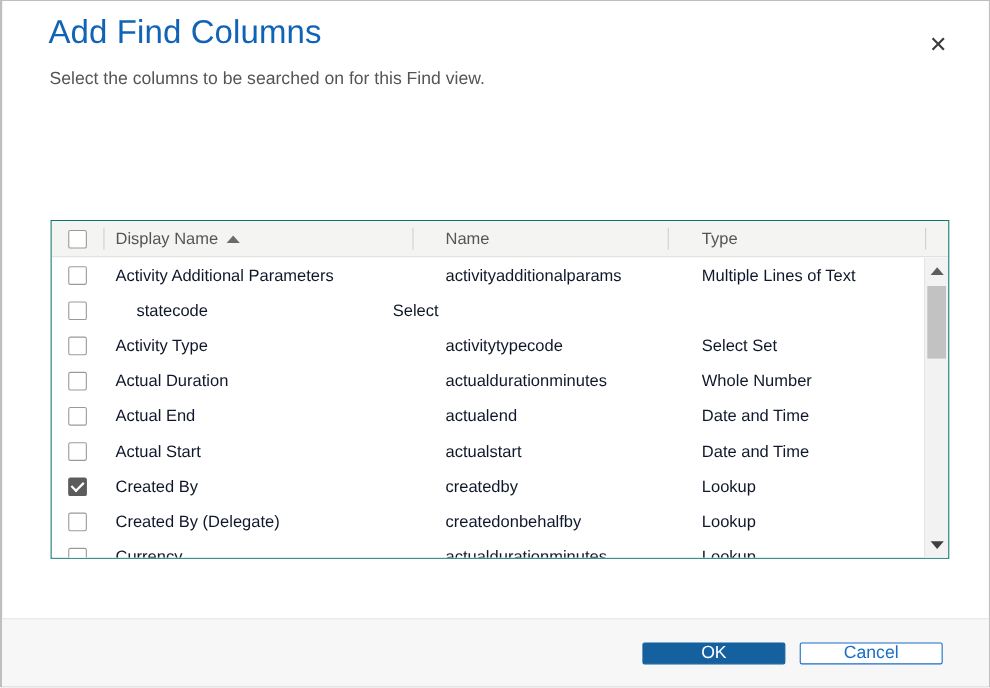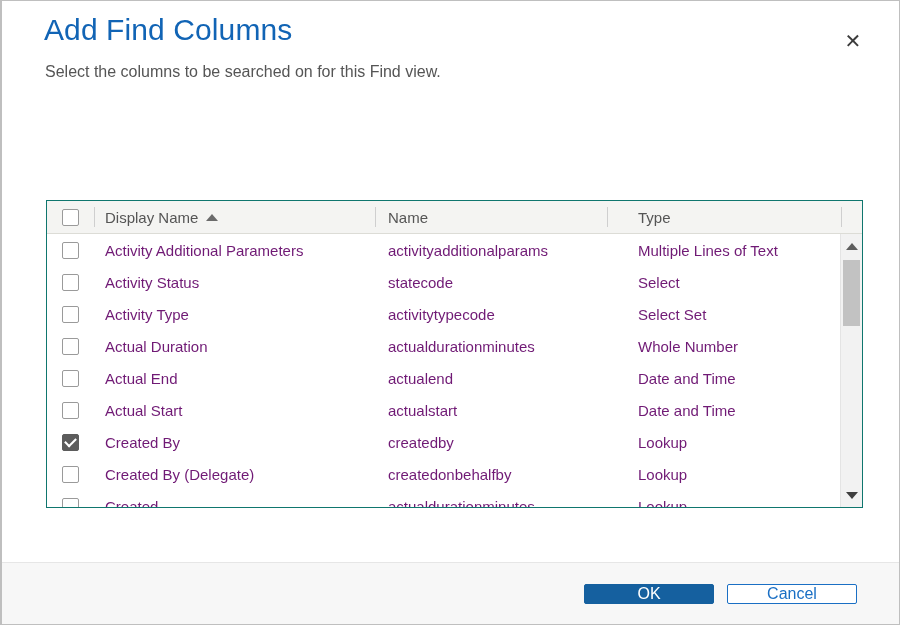--- a/index.html
+++ b/index.html
@@ -101,21 +101,21 @@
   }
 
   .col-check {
     flex: 0 0 47px;
     display: flex;
     align-items: center;
     justify-content: center;
     box-sizing: border-box;
   }
   .col-display { flex: 0 0 281px; box-sizing: border-box; padding-left: 11px; }
-  .col-name    { flex: 0 0 232px; box-sizing: border-box; padding-left: 13px; }
+  .col-name    { flex: 0 0 232px; box-sizing: border-box; padding-left: 30px; }
   .col-type    { flex: 0 0 234px; box-sizing: border-box; padding-left: 31px; }
   .col-extra   { flex: 1 1 auto;  box-sizing: border-box; }
 
   .grid-header .col-display,
   .grid-header .col-name,
   .grid-header .col-type,
   .grid-header .col-extra {
     position: relative;
     height: 32px;
     display: flex;
@@ -142,21 +142,21 @@
     border-left: 6px solid transparent;
     border-right: 6px solid transparent;
     border-bottom: 7px solid #6b6b6b;
   }
 
   .grid-row {
     display: flex;
     height: 32px;
     align-items: center;
     font-size: 15px;
-    color: #701a75;
+    color: #0f172a;
   }
   .grid-row .col-display,
   .grid-row .col-name,
   .grid-row .col-type {
     display: flex;
     align-items: center;
     height: 32px;
     white-space: nowrap;
     overflow: hidden;
   }
@@ -307,21 +307,20 @@
               <span class="cbx"></span>
             </div>
             <div class="col-display">Activity Additional Parameters</div>
             <div class="col-name">activityadditionalparams</div>
             <div class="col-type">Multiple Lines of Text</div>
           </div>
           <div class="grid-row">
             <div class="col-check">
               <span class="cbx"></span>
             </div>
-            <div class="col-display">Activity Status</div>
             <div class="col-name">statecode</div>
             <div class="col-type">Select</div>
           </div>
           <div class="grid-row">
             <div class="col-check">
               <span class="cbx"></span>
             </div>
             <div class="col-display">Activity Type</div>
             <div class="col-name">activitytypecode</div>
             <div class="col-type">Select Set</div>
@@ -363,21 +362,21 @@
               <span class="cbx"></span>
             </div>
             <div class="col-display">Created By (Delegate)</div>
             <div class="col-name">createdonbehalfby</div>
             <div class="col-type">Lookup</div>
           </div>
           <div class="grid-row">
             <div class="col-check">
               <span class="cbx"></span>
             </div>
-            <div class="col-display">Created</div>
+            <div class="col-display">Currency</div>
             <div class="col-name">actualdurationminutes</div>
             <div class="col-type">Lookup</div>
           </div>
         </div>
 
       <div class="vscroll">
         <div class="arrow up">
             <span class="tri-up"></span>
           </div>
         <div class="thumb" style="top: 25.6px;"></div>

